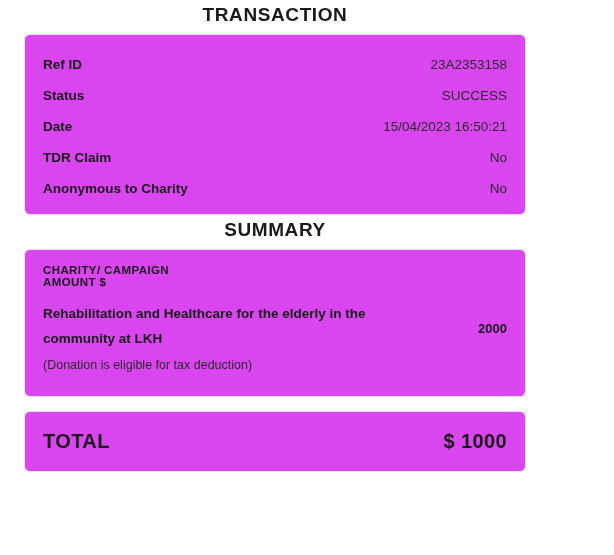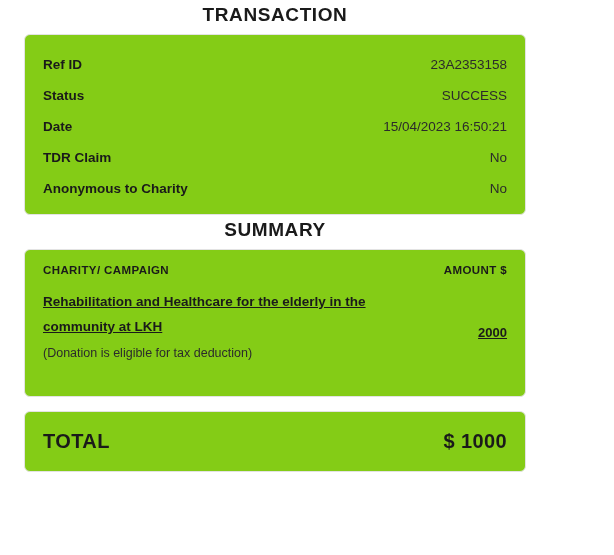--- a/index.html
+++ b/index.html
@@ -26,21 +26,21 @@
     font-size: 19px;
     font-weight: bold;
     letter-spacing: 0.6px;
     color: #1a1a1a;
     margin: 0;
     padding: 4px 0 8px 0;
   }
   .card {
     border: 1px solid #e3e3e3;
     border-radius: 6px;
-    background: #84cc16;
+    background: #d946ef;
     box-sizing: border-box;
   }
   
   .txn-card {
     padding: 14px 18px 10px 18px;
   }
   .txn-row {
     display: flex;
     align-items: baseline;
     justify-content: space-between;
@@ -63,26 +63,26 @@
   }
   .sum-head {
     display: flex;
     justify-content: space-between;
     align-items: baseline;
     font-size: 11.5px;
     font-weight: bold;
     letter-spacing: 0.4px;
     color: #1a1a1a;
     padding-bottom: 14px;
+    flex-direction: column;
   }
   .sum-item {
     display: flex;
     justify-content: space-between;
-    align-items: flex-end;
-    text-decoration: underline;
+    align-items: center;
   }
   .sum-item-name {
     font-size: 13.5px;
     font-weight: bold;
     line-height: 1.85;
     max-width: 360px;
     color: #1a1a1a;
   }
   .sum-item-amount {
     font-size: 13px;

